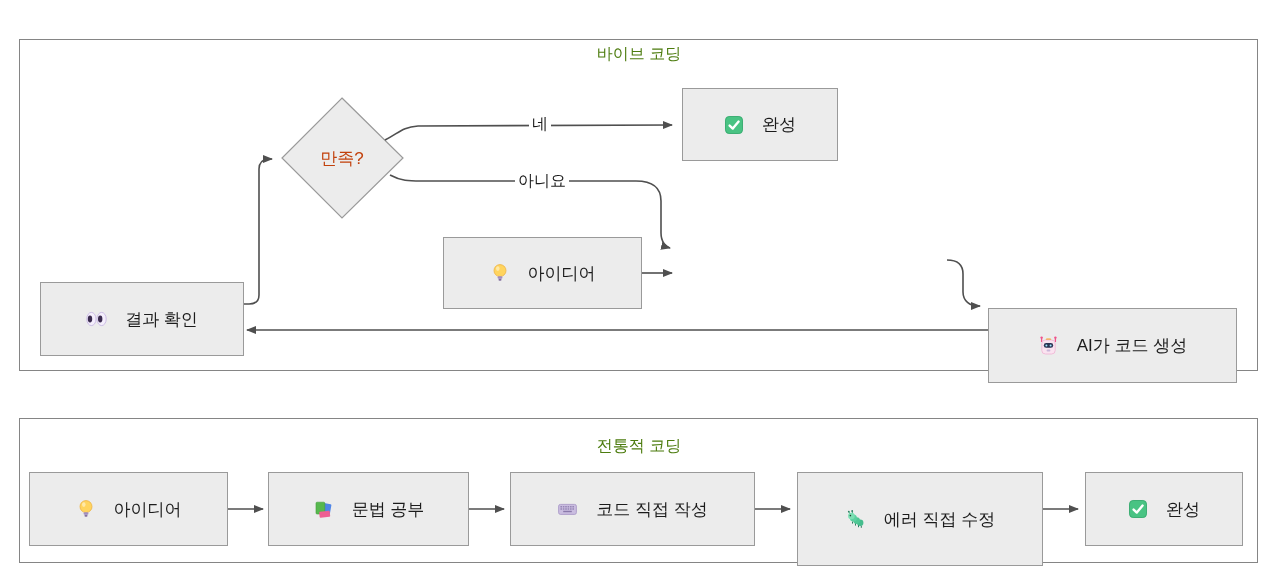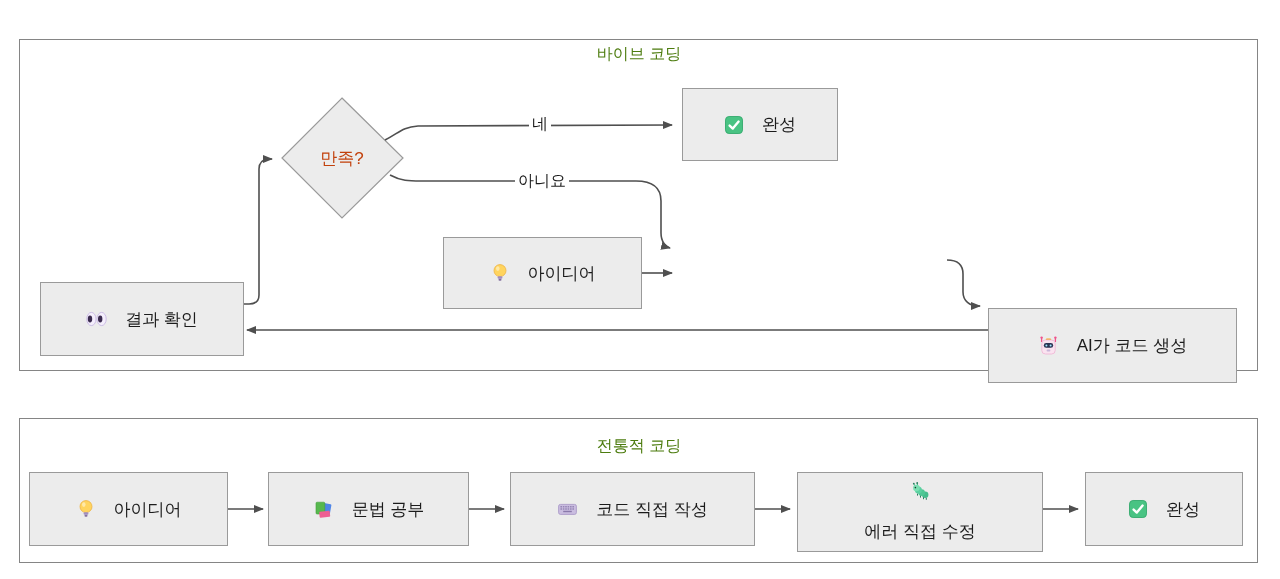--- a/index.html
+++ b/index.html
@@ -159,21 +159,21 @@
             <rect x="10.6" y="9.4" width="1.6" height="1.2"></rect>
           <rect x="13" y="9.4" width="1.6" height="1.2"></rect>
             <rect x="15.4" y="9.4" width="1.6" height="1.2"></rect>
           <rect x="6.2" y="11.8" width="8.6" height="1.4"></rect>
         </g>
       </svg>
     </span>
     <span>코드 직접 작성</span>
   </div>
 
-  <div class="node" style="left:797px;top:472px;width:246px;height:80px;flex-direction:column;">
+  <div class="node" style="left:797px;top:472px;width:246px;height:94px;">
     <span class="ic">
       <svg width="21" height="21" viewBox="0 0 21 21">
         <line x1="5.2" y1="5.4" x2="3.8" y2="2.8" stroke="#3fae83" stroke-width="1"></line>
         <line x1="7.6" y1="4.8" x2="7.2" y2="2.2" stroke="#3fae83" stroke-width="1"></line>
         <circle cx="3.8" cy="2.6" r="0.9" fill="#2b7e60"></circle>
         <circle cx="7.2" cy="2" r="0.9" fill="#2b7e60"></circle>
         <circle cx="15.2" cy="13.8" r="3.2" fill="#45bd8d"></circle>
         <circle cx="11.6" cy="11.6" r="3.4" fill="#4fc795"></circle>
         <circle cx="8.4" cy="9" r="3.5" fill="#5bd0a0"></circle>
         <circle cx="6.4" cy="7" r="3.3" fill="#7adfb2"></circle>

